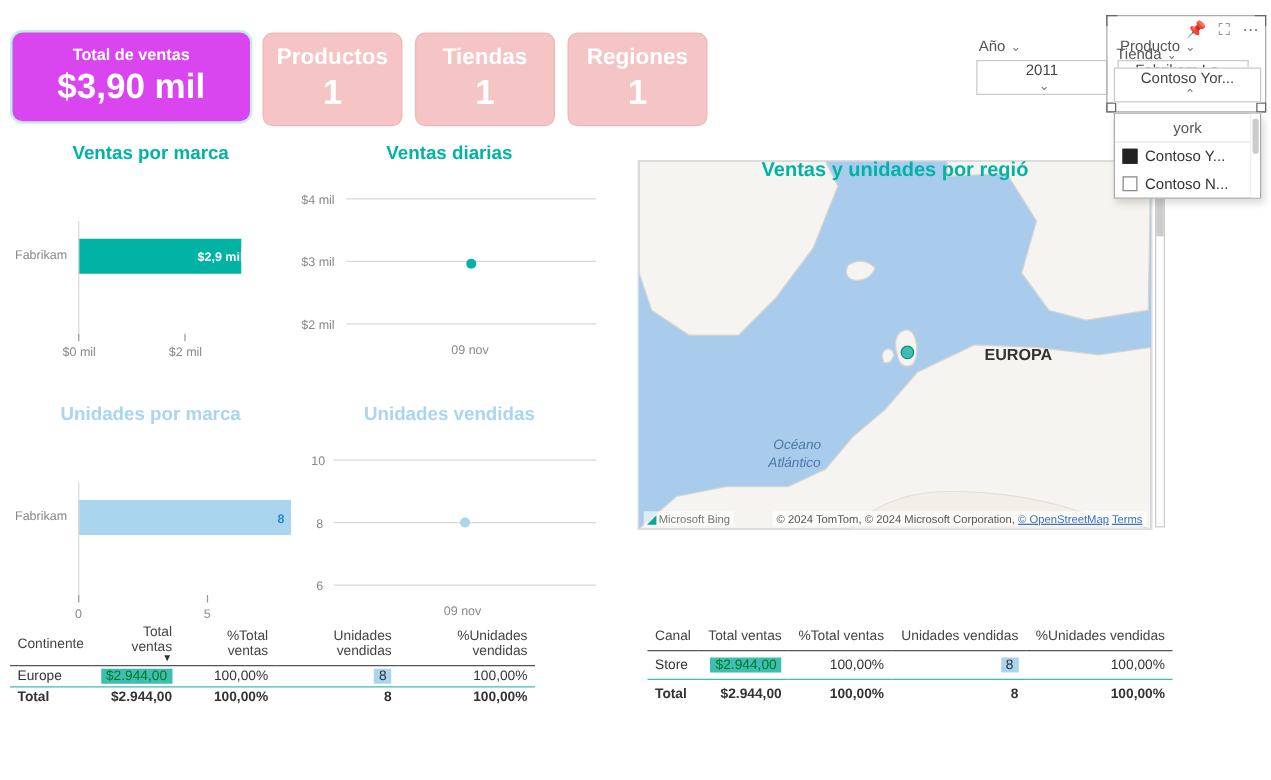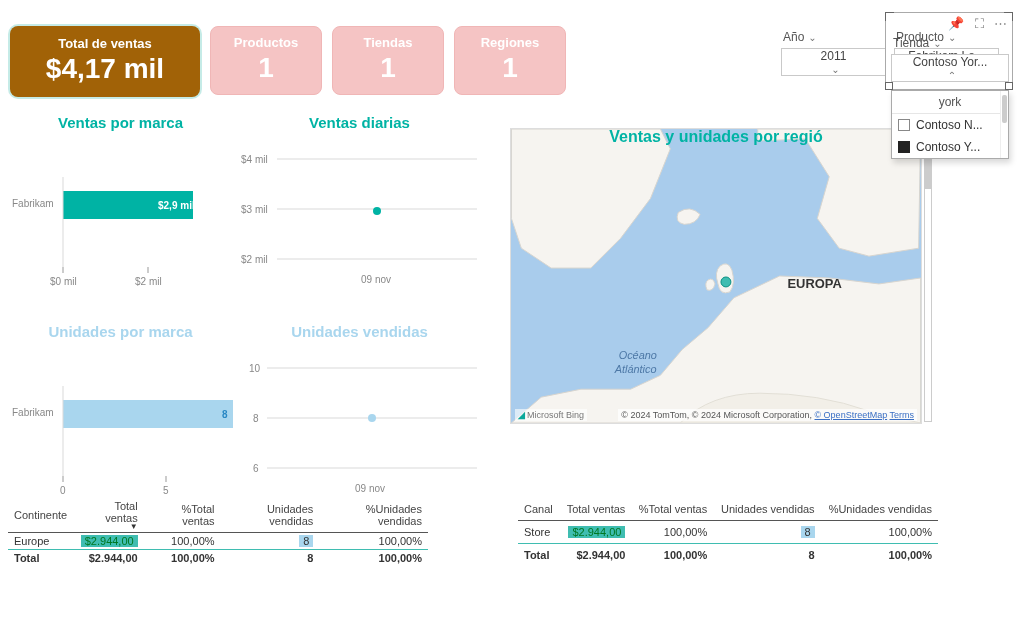--- a/index.html
+++ b/index.html
@@ -14,36 +14,36 @@
     overflow: hidden;
   }
   .top-row { display:flex; padding: 26px 10px 0 10px; gap: 10px; align-items:flex-start;}
   .card {
     border-radius: 8px;
     text-align: center;
     padding: 8px 0 10px 0;
     min-width: 112px;
   }
   .card-total {
-    background: #a16207;
+    background: #d946ef;
     color: #fff;
     width: 190px;
     min-width:190px;
     padding: 10px 0 12px 0;
     box-shadow: 0 0 0 2px rgba(63,189,177,.3);
   }
   .card-total .label { font-size: 13px; font-weight:600;}
   .card-total .value { font-size: 28px; font-weight:700; margin-top:2px;}
   .card-kpi {
     background: #f5c4c4;
     color:#fff;
     width: 112px;
     border:1px solid #f0b6b6;
   }
-  .card-kpi .label { font-size:13px; font-weight:600;}
+  .card-kpi .label { font-size:18px; font-weight:600;}
   .card-kpi .value { font-size:28px; font-weight:600; margin-top:2px;}
   .slicers { display:flex; gap:8px; margin-left:auto; padding-right:8px;}
   .slicer { width: 105px; }
   .slicer-label { font-size:12px; color:#555; padding:4px 2px;}
   .slicer-box {
     border:1px solid #c9c9c9;
     height:28px;
     display:flex;
     align-items:center;
     justify-content:space-between;
@@ -185,21 +185,21 @@
   .cell-hl { background:#3fbdb1; color:#072; display:inline-block; padding:0 4px;}
   .cell-hl2 { background:#a9d6ee; display:inline-block; padding:0 4px;}
   .sort-arrow { font-size:8px; display:block; line-height:6px; color:#333; padding-left:20px;}
 </style>
 </head>
 <body>
 
 <div class="top-row">
   <div class="card card-total">
     <div class="label">Total de ventas</div>
-    <div class="value">$4,17 mil</div>
+    <div class="value">$3,90 mil</div>
   </div>
   <div class="card card-kpi">
     <div class="label">Productos</div>
     <div class="value">1</div>
   </div>
   <div class="card card-kpi">
     <div class="label">Tiendas</div>
     <div class="value">1</div>
   </div>
   <div class="card card-kpi">
@@ -243,26 +243,26 @@
     <span>Tienda</span><span class="chev">⌄</span>
   </div>
   <div class="slicer-box">
     <span>Contoso Yor...</span>
     <span class="chev">⌃</span>
   </div>
 </div>
 <div class="tienda-dropdown">
   <div class="tienda-search">york</div>
   <div class="tienda-item">
+    <span class="cb filled"></span>
+    <span>Contoso Y...</span>
+  </div>
+  <div class="tienda-item">
     <span class="cb"></span>
     <span>Contoso N...</span>
-  </div>
-  <div class="tienda-item">
-    <span class="cb filled"></span>
-    <span>Contoso Y...</span>
   </div>
   <div class="tienda-scroll">
       <div></div>
     </div>
 </div>
 
 <div class="chart-row">
 
   <div class="chart-col">
     <div class="chart-box">

